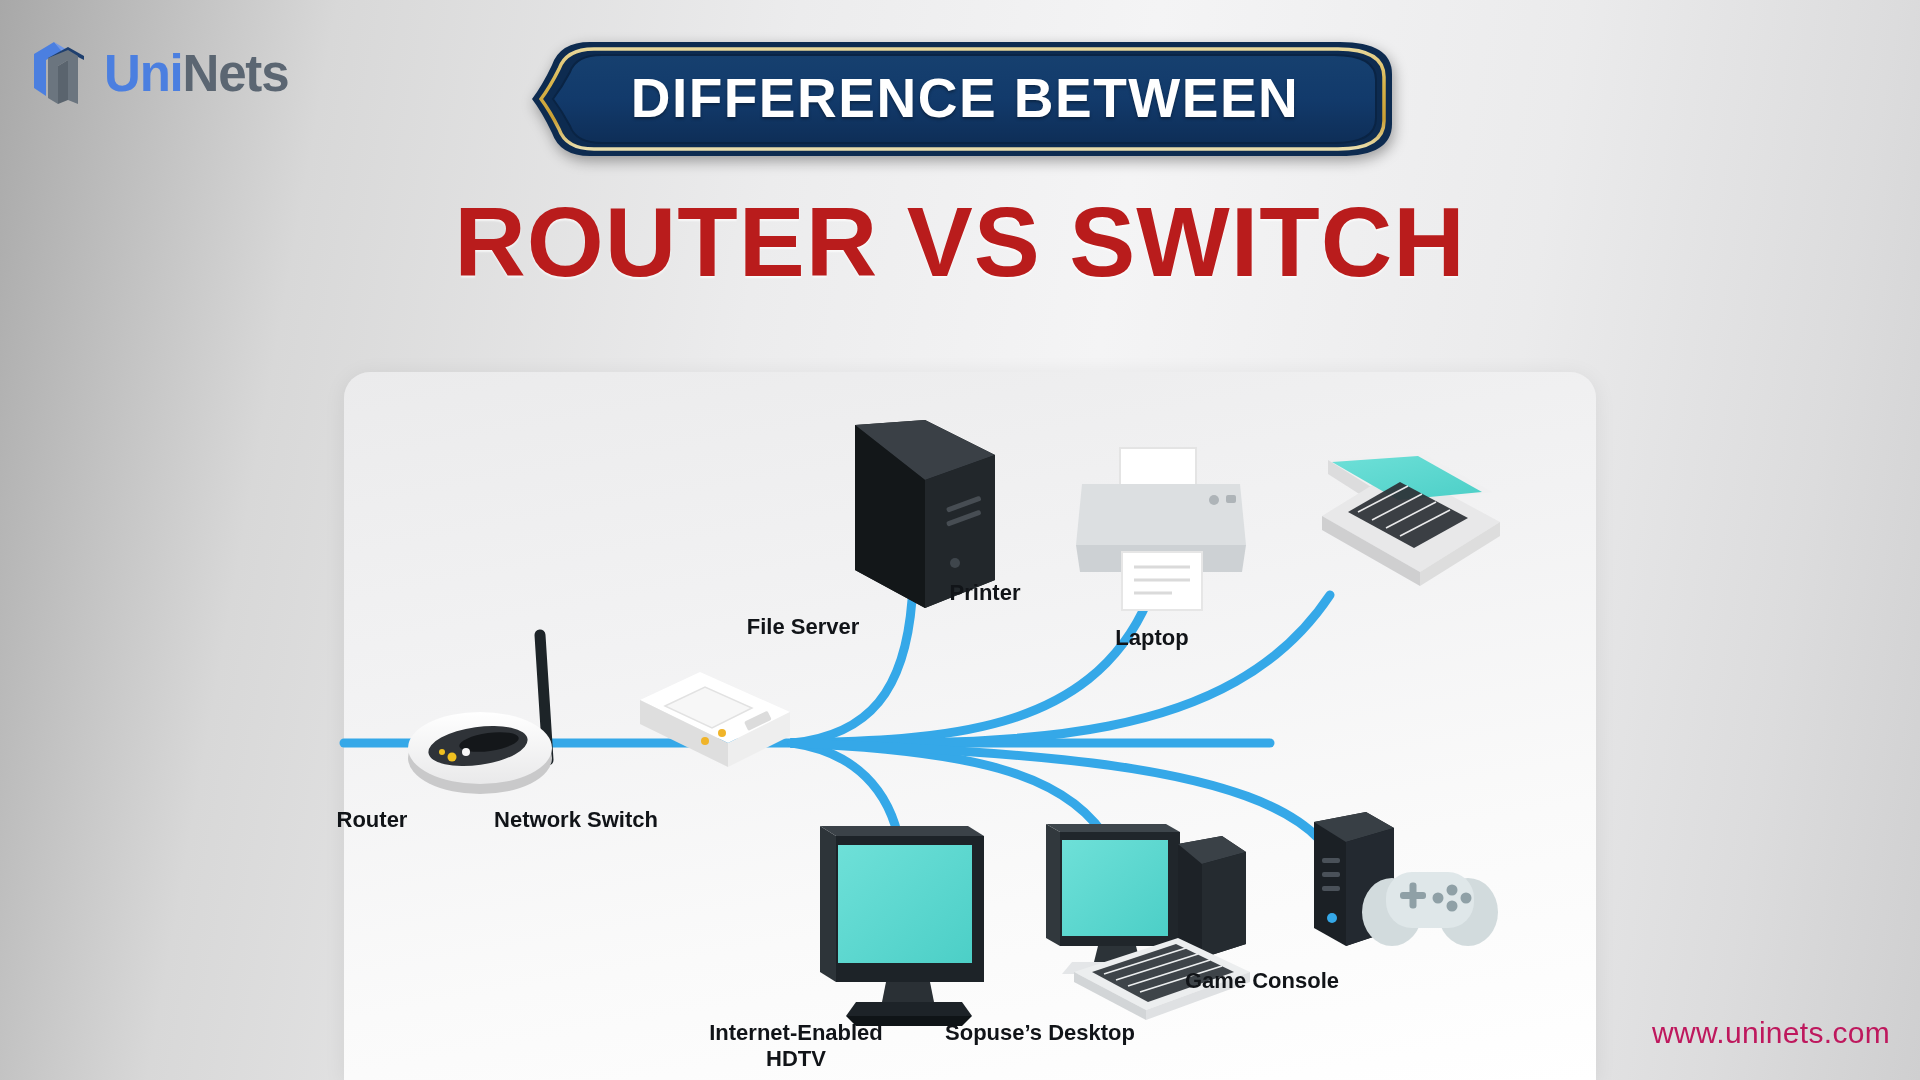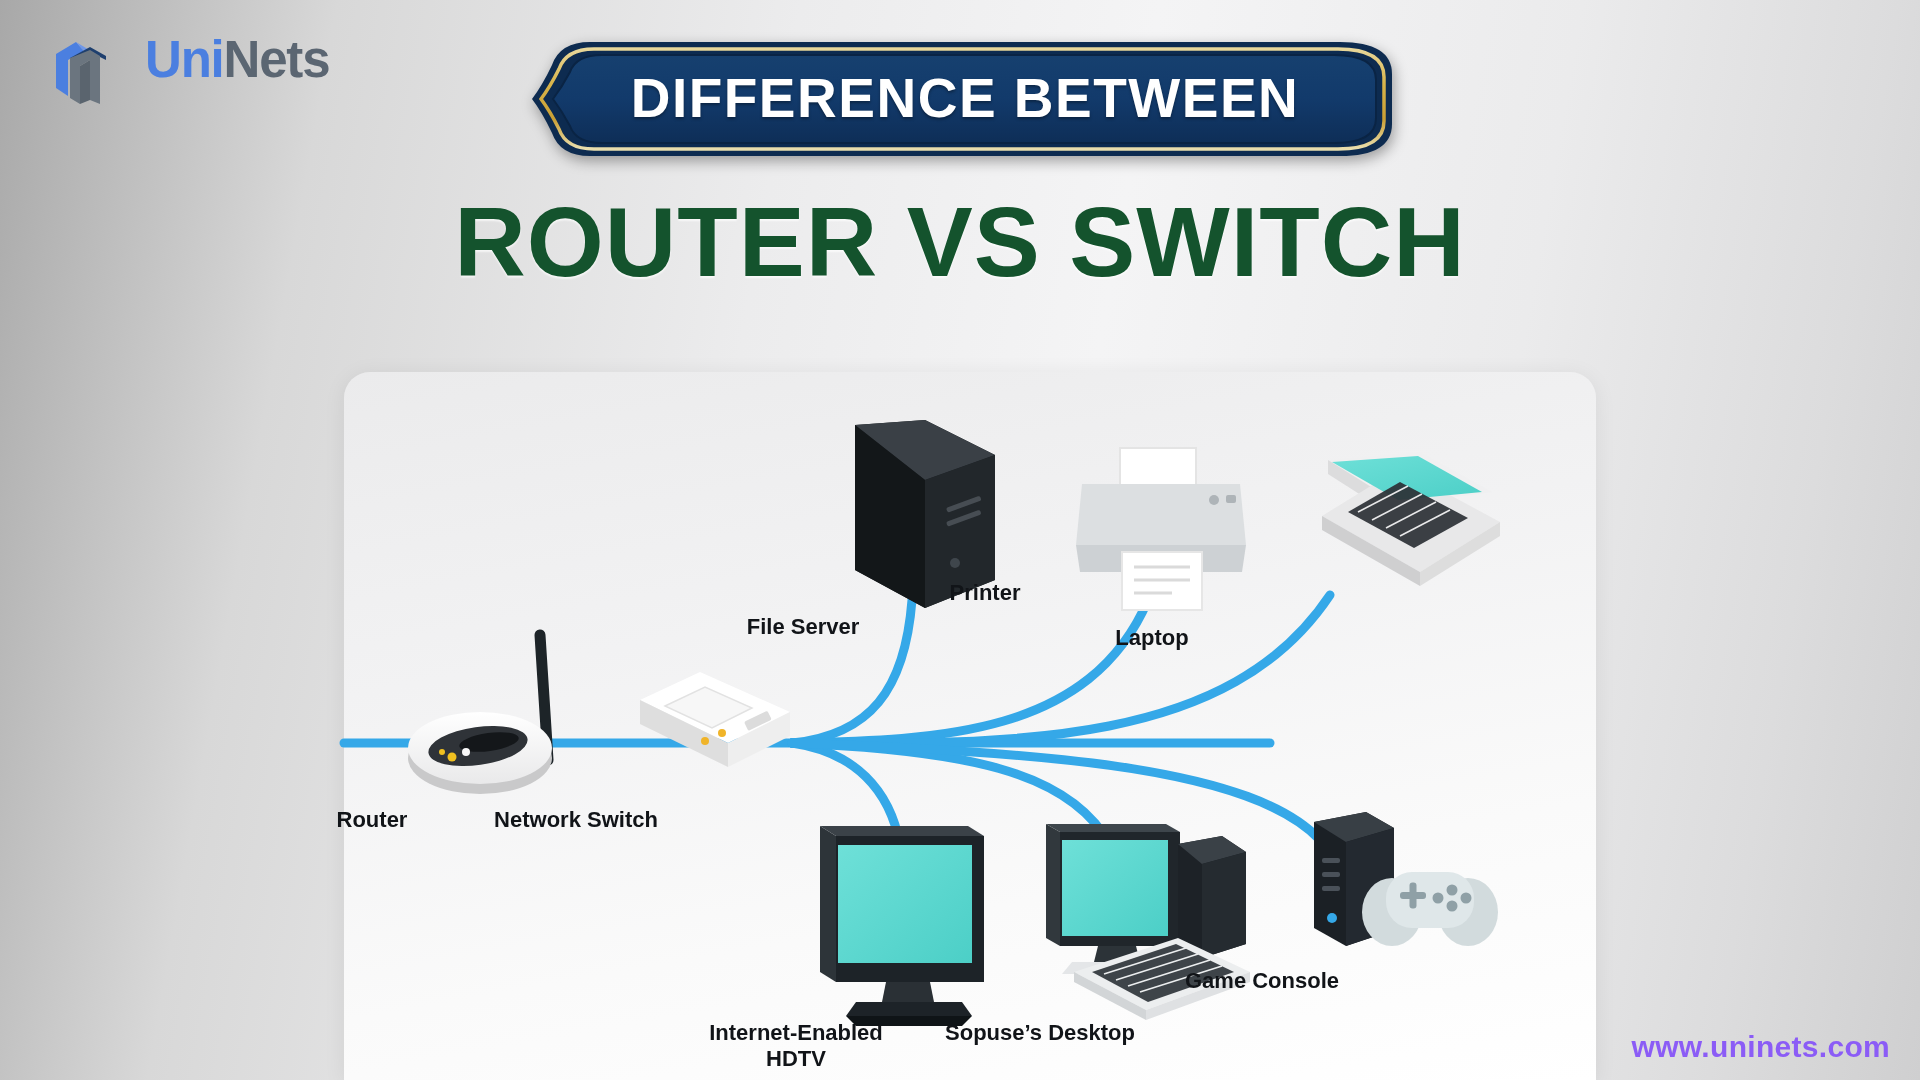--- a/index.html
+++ b/index.html
@@ -5,61 +5,61 @@
 <style>
   * { margin:0; padding:0; box-sizing:border-box; }
   html,body { width:1920px; height:1080px; overflow:hidden; }
   body {
     font-family:"Liberation Sans", sans-serif;
     background:linear-gradient(100deg,#a8a8a8 0%,#b4b4b4 4%,#d8d8d8 16%,#ececed 38%,#f4f4f5 55%,#ebebec 75%,#dcdcdd 90%,#cfcfd0 100%);
     position:relative;
   }
 
   
-  #logo { position:absolute; left:46px; top:34px; display:flex; gap:21px; }
+  #logo { position:absolute; left:24px; top:34px; display:flex; align-items:center; gap:2px; }
   #logo .mark { width:78px; height:78px; position:relative; }
   #logo .word { font-size:51px; font-weight:700; letter-spacing:-1.2px; line-height:1; }
   #logo .word .a { color:#4b7fe0; }
   #logo .word .b { color:#5b6672; }
 
   
   #banner { position:absolute; left:530px; top:40px; width:870px; height:118px; }
   #banner .bsvg { position:absolute; inset:0; filter:drop-shadow(2px 5px 7px rgba(0,0,0,.35)); }
   #banner .btext {
     position:absolute; inset:0; display:flex; align-items:center; justify-content:center;
     color:#ffffff; font-size:55px; font-weight:700; letter-spacing:1.5px;
     text-shadow:0 2px 3px rgba(0,0,0,.35); padding-bottom:2px;
   }
 
   
   #maintitle {
     position:absolute; left:0; right:0; top:185px; text-align:center;
-    font-size:99px; font-weight:700; color:#14532d; letter-spacing:1px;
+    font-size:99px; font-weight:700; color:#b91c1c; letter-spacing:1px;
     text-shadow:0 2px 2px rgba(255,255,255,.7);
   }
 
   
   #panel {
     position:absolute; left:344px; top:372px; width:1252px; height:708px;
     border-radius:26px 26px 0 0;
     background:linear-gradient(170deg,#ebebec 0%,#f2f2f3 35%,#fafafa 70%,#ffffff 100%);
     box-shadow:0 3px 22px rgba(0,0,0,.07);
     overflow:hidden;
   }
   #wires { position:absolute; left:0; top:0; width:1920px; height:1080px; }
   #devices { position:absolute; left:0; top:0; width:1920px; height:1080px; }
   .dev-label {
     position:absolute; color:#111418; font-size:22px; font-weight:700;
     text-align:center; line-height:1.18; white-space:pre-line;
   }
 
   
   #site {
-    position:absolute; right:30px; bottom:16px; color:#8b5cf6;
-    font-size:30px; font-weight:700; letter-spacing:.3px;
+    position:absolute; right:30px; bottom:30px; color:#be185d;
+    font-size:30px; font-weight:400; letter-spacing:.3px;
   }
 </style>
 </head>
 <body>
 
 <div id="logo">
   <span class="mark">
     <svg width="78" height="78" viewBox="0 0 78 78">
       <path d="M30 8 L10 20 L10 54 L22 62 L22 26 L38 17 Z" fill="#4b7fe0"></path>
       <path d="M30 8 L50 20 L50 22 L36 15 Z" fill="#6f97e8"></path>

